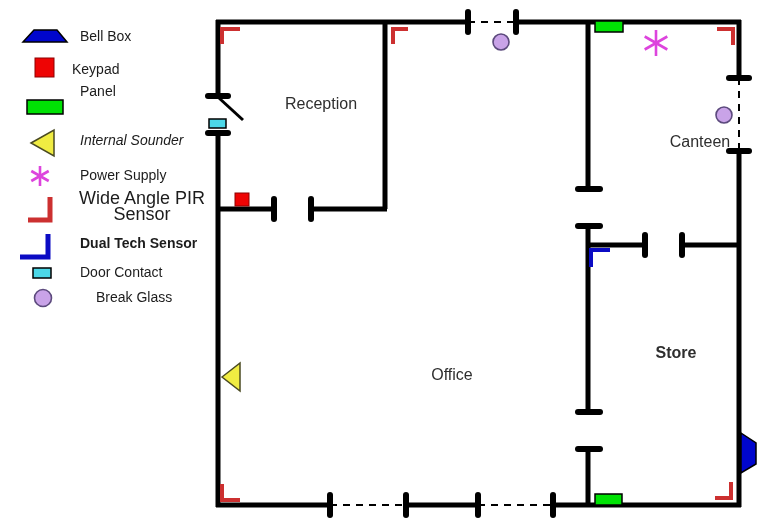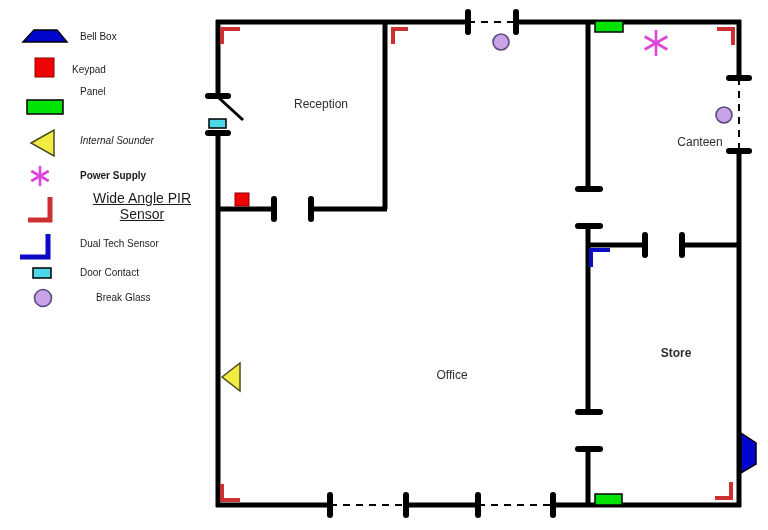--- a/index.html
+++ b/index.html
@@ -5,25 +5,25 @@
   html,body{margin:0;padding:0;background:#fff;}
   #stage{
     position:relative;width:768px;height:530px;background:#ffffff;
     font-family:"Liberation Sans", sans-serif;overflow:hidden;
   }
   #plan-svg{position:absolute;left:0;top:0;}
   .t{
     position:absolute;transform:translate(-50%,-50%);
     white-space:nowrap;color:#1c1c1c;font-size:14px;
   }
-  .room-label{font-size:12px;color:#2e2e2e;}
-  .legend-label{font-size:10px;}
+  .room-label{font-size:16px;color:#2e2e2e;}
+  .legend-label{font-size:14px;}
   .legend-label-multiline{
     position:absolute;width:128px;text-align:center;color:#1c1c1c;
-    font-size:14px;line-height:16px;white-space:normal;transform:none;text-decoration:underline;
+    font-size:18px;line-height:16px;white-space:normal;transform:none;
   }
 </style>
 </head>
 <body>
 
 <div id="stage">
 
   <svg id="plan-svg" width="768" height="530" viewBox="0 0 768 530">
 
     <g stroke="#000" stroke-width="5" fill="none">
@@ -127,23 +127,23 @@
       <polyline points="20,257 48,257 48,234" fill="none" stroke-width="5" stroke="#0b0bc4"></polyline>
       <rect x="33" y="268" width="18" height="10" stroke="#000" stroke-width="1.5" fill="#4cd8e8"></rect>
       <circle cx="43" cy="298" r="8.5" stroke="#5c4a7d" stroke-width="1.6" fill="#c9a3e8"></circle>
     </g>
   </svg>
 
   <div class="t legend-label" style="left:80px;top:36px;transform:translate(0,-50%);">Bell Box</div>
   <div class="t legend-label" style="left:72px;top:69px;transform:translate(0,-50%);">Keypad</div>
   <div class="t legend-label" style="left:80px;top:91px;transform:translate(0,-50%);">Panel</div>
   <div class="t legend-label" style="left:80px;top:140px;transform:translate(0,-50%);font-style:italic;">Internal Sounder</div>
-  <div class="t legend-label" style="left:80px;top:175px;transform:translate(0,-50%);font-weight:bold;">Power Supply</div>
+  <div class="t legend-label" style="left:80px;top:175px;transform:translate(0,-50%);">Power Supply</div>
   <div class="legend-label-multiline" style="left:78px;top:190px;">Wide Angle PIR Sensor</div>
-  <div class="t legend-label" style="left:80px;top:243px;transform:translate(0,-50%);">Dual Tech Sensor</div>
+  <div class="t legend-label" style="left:80px;top:243px;transform:translate(0,-50%);font-weight:bold;">Dual Tech Sensor</div>
   <div class="t legend-label" style="left:80px;top:272px;transform:translate(0,-50%);">Door Contact</div>
   <div class="t legend-label" style="left:96px;top:297px;transform:translate(0,-50%);">Break Glass</div>
 
   <div class="t room-label" style="left:321px;top:104px;">Reception</div>
   <div class="t room-label" style="left:700px;top:142px;">Canteen</div>
   <div class="t room-label" style="left:419px;top:375px;margin-left:33px;">Office</div>
   <div class="t room-label" style="left:676px;top:353px;font-weight:bold;">Store</div>
 
 </div>
 

